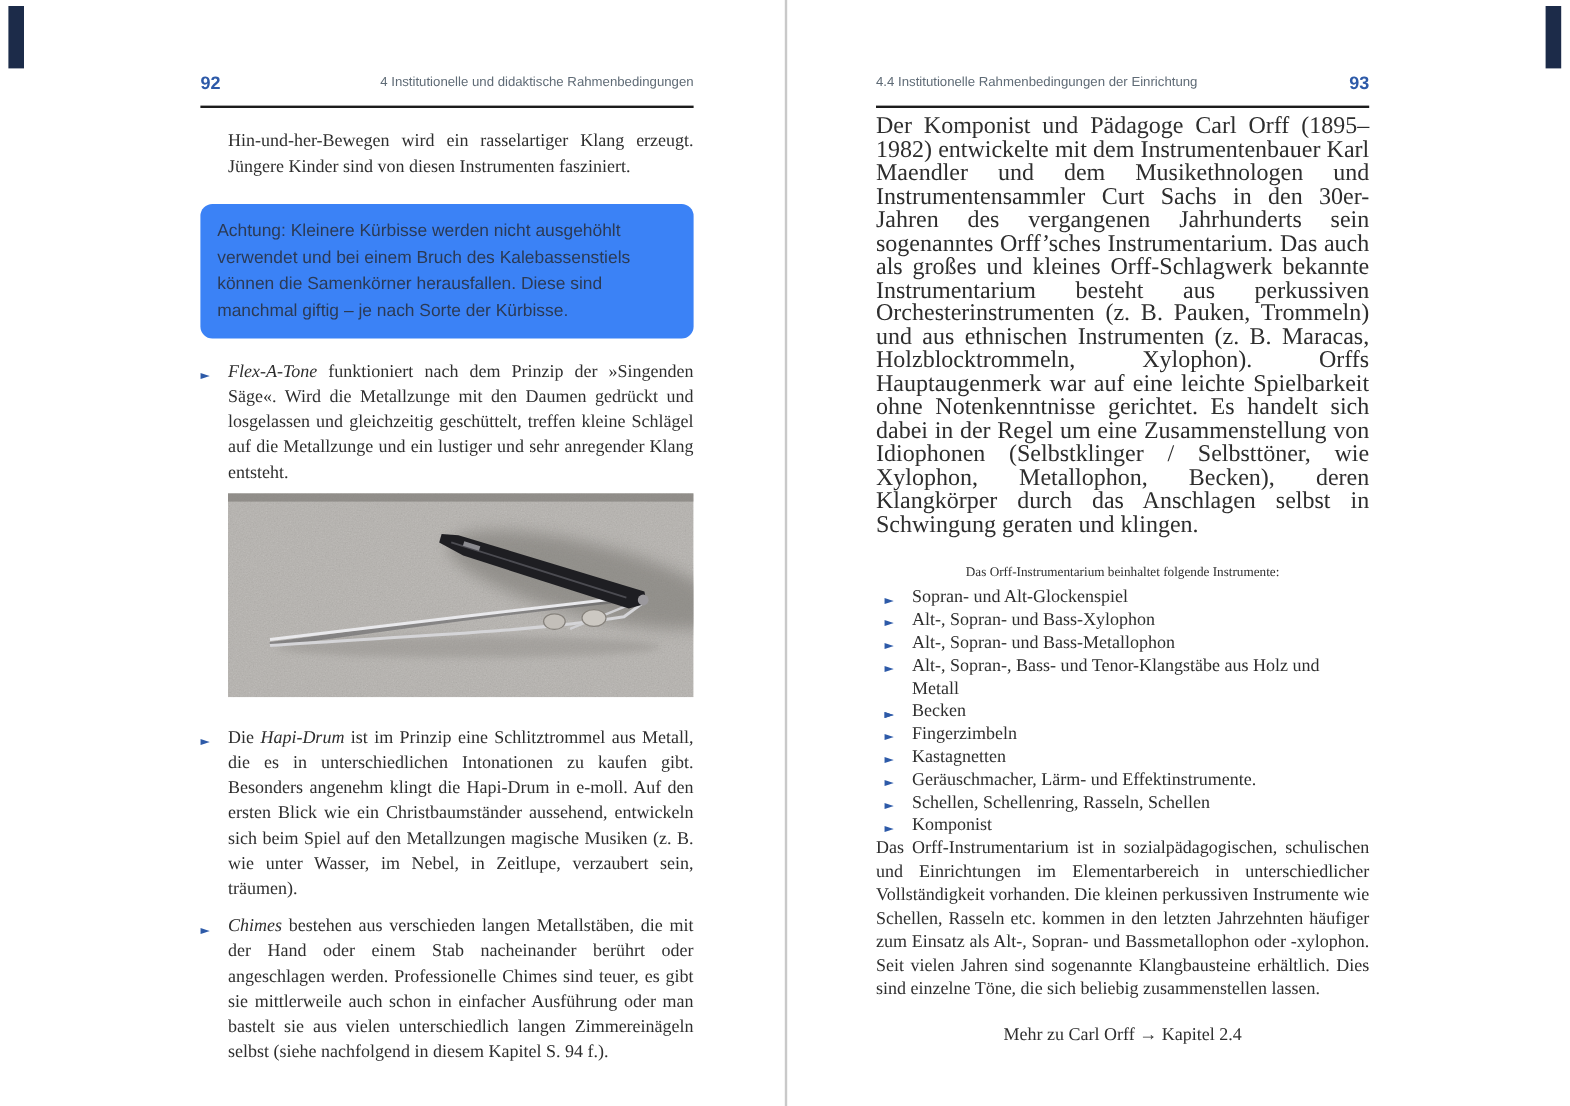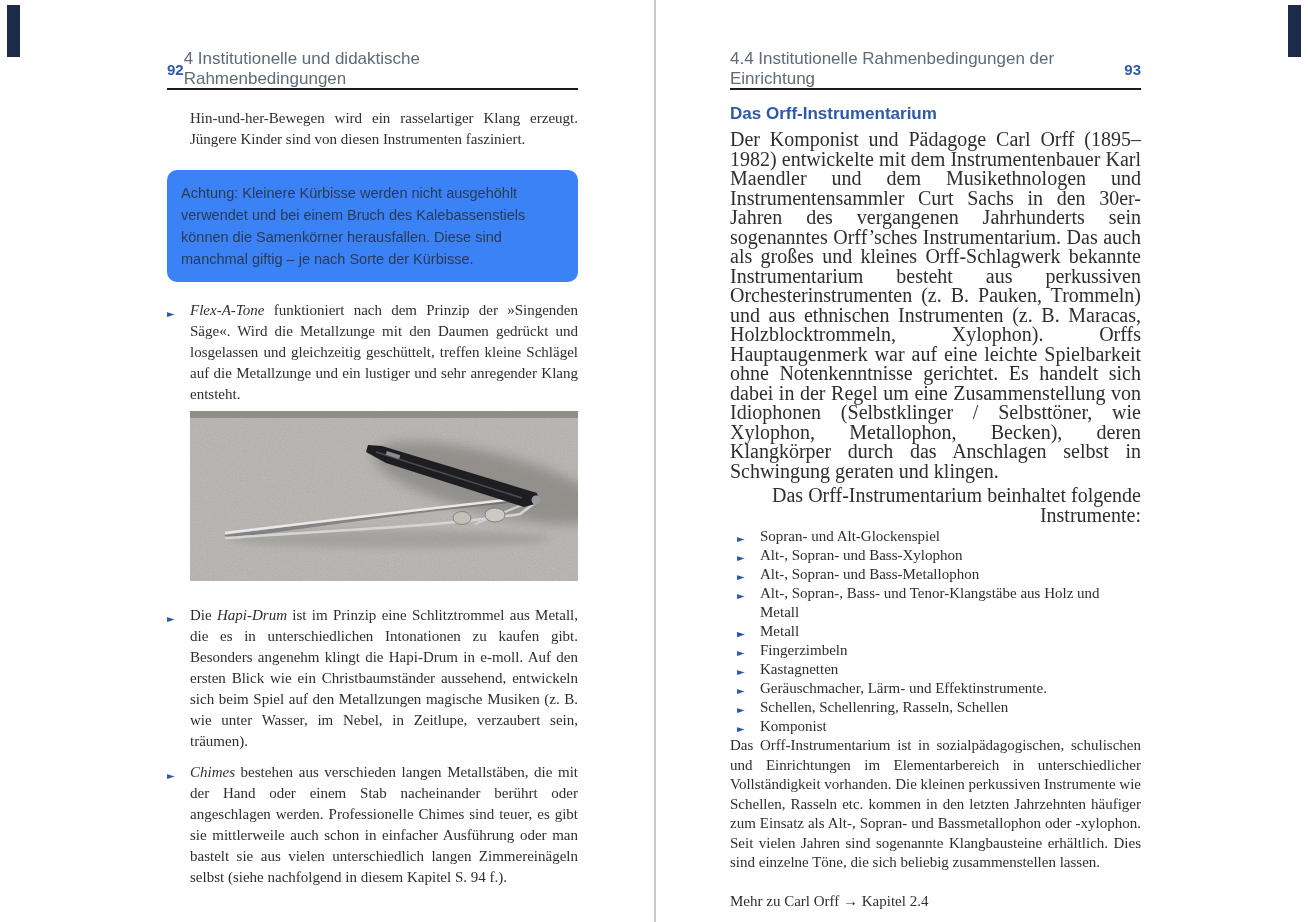--- a/index.html
+++ b/index.html
@@ -12,48 +12,48 @@
 
   .page-divider { position: absolute; left: 654px; top: 0; width: 2px; height: 922px; background: #c9c9c9; }
 
   .page { position: absolute; top: 58px; width: 411px; }
   .page.left  { left: 167px; }
   .page.right { left: 730px; }
 
   .running-row { display: flex; justify-content: space-between; align-items: center;
                  font-family: "Liberation Sans", sans-serif; height: 22px; }
   .page-number { color: #2d5aa8; font-weight: bold; font-size: 15px; }
-  .running-head { color: #5f6b76; font-size: 17px; }
+  .running-head { color: #5f6b76; font-size: 11px; }
   .rule { border-top: 2px solid #1c1c1c; margin-top: 8px; }
 
   .body-text { font-size: 15px; line-height: 21px; text-align: justify; }
 
   .intro-para { margin: 18px 0 0 23px; }
 
   .note-box { margin-top: 20px; background: #3b82f6; border-radius: 10px; padding: 12px 14px;
               font-family: "Liberation Sans", sans-serif; font-size: 14.5px; line-height: 22px;
               color: #2b3a55; text-align: left; }
 
   .bullet { position: relative; padding-left: 23px; margin-top: 10px; }
   .bullet .marker { position: absolute; left: 0; top: 3px; color: #2d5aa8; font-size: 10px;
                     font-family: "DejaVu Sans", sans-serif; }
   .bullet em { font-style: italic; }
 
   .photo-wrap { margin: 6px 0 24px 23px; width: 388px; height: 170px; }
 
   .section-heading { margin-top: 14px; font-family: "Liberation Sans", sans-serif;
                      font-weight: bold; font-size: 17px; color: #2d5aa8; }
   .para-1 { margin-top: 6px; font-size: 20px; line-height: 19.5px; }
-  .list-intro { margin-top: 4px; font-size: 20px; line-height: 20px; text-align: right; }
+  .list-intro { margin-top: 20px; font-size: 11px; line-height: 20px; text-align: center; }
   .orff-list { margin-top: 2px; }
   .orff-item { position: relative; padding-left: 30px; font-size: 15px; line-height: 19px; text-align: left; }
   .orff-item .marker { position: absolute; left: 7px; top: 2px; color: #2d5aa8; font-size: 10px;
                        font-family: "DejaVu Sans", sans-serif; }
   .para-2 { margin-top: 0; font-size: 15px; line-height: 19.5px; }
-  .cross-ref { margin-top: 20px; font-size: 15px; text-align: left; }
+  .cross-ref { margin-top: 20px; font-size: 15px; text-align: center; }
 </style>
 </head>
 <body>
 
 <div class="page-tab left"></div>
 <div class="page-tab right"></div>
 <div class="page-divider"></div>
 
 <div class="page left">
   <div class="running-row">
@@ -117,33 +117,32 @@
   </div>
 </div>
 
 <div class="page right">
   <div class="running-row">
     <span class="running-head">4.4 Institutionelle Rahmenbedingungen der Einrichtung</span>
     <span class="page-number">93</span>
   </div>
   <div class="rule"></div>
 
-  <h2 class="section-heading">Das Orff-Instrumentarium</h2>
 
   <p class="body-text para-1">Der Komponist und Pädagoge Carl Orff (1895–1982) entwickelte mit dem Instrumentenbauer Karl Maendler und dem Musikethnologen und Instrumentensammler Curt Sachs in den 30er-Jahren des vergangenen Jahrhunderts sein sogenanntes Orff’sches Instrumentarium. Das auch als großes und kleines Orff-Schlagwerk bekannte Instrumentarium besteht aus perkussiven Orchesterinstrumenten (z. B. Pauken, Trommeln) und aus ethnischen Instrumenten (z. B. Maracas, Holzblocktrommeln, Xylophon). Orffs Hauptaugenmerk war auf eine leichte Spielbarkeit ohne Notenkenntnisse gerichtet. Es handelt sich dabei in der Regel um eine Zusammenstellung von Idiophonen (Selbstklinger / Selbsttöner, wie Xylophon, Metallophon, Becken), deren Klangkörper durch das Anschlagen selbst in Schwingung geraten und klingen.</p>
 
   <p class="list-intro">Das Orff-Instrumentarium beinhaltet folgende Instrumente:</p>
 
   <div class="orff-list">
     <div class="orff-item"><span class="marker">►</span><span>Sopran- und Alt-Glockenspiel</span></div>
     <div class="orff-item"><span class="marker">►</span><span>Alt-, Sopran- und Bass-Xylophon</span></div>
     <div class="orff-item"><span class="marker">►</span><span>Alt-, Sopran- und Bass-Metallophon</span></div>
     <div class="orff-item"><span class="marker">►</span><span>Alt-, Sopran-, Bass- und Tenor-Klangstäbe aus Holz und Metall</span></div>
     <div class="orff-item"><span class="marker">►</span></div>
-    <div class="orff-item"><span class="marker">►</span><span>Metall</span></div>
+    <div class="orff-item"><span class="marker">►</span><span>Becken</span></div>
     <div class="orff-item"><span class="marker">►</span><span>Fingerzimbeln</span></div>
     <div class="orff-item"><span class="marker">►</span><span>Kastagnetten</span></div>
     <div class="orff-item"><span class="marker">►</span><span>Geräuschmacher, Lärm- und Effektinstrumente.</span></div>
     <div class="orff-item"><span class="marker">►</span><span>Schellen, Schellenring, Rasseln, Schellen</span></div>
     <div class="orff-item"><span class="marker">►</span><span>Komponist</span></div>
   </div>
 
   <p class="body-text para-2">Das Orff-Instrumentarium ist in sozialpädagogischen, schulischen und Einrichtungen im Elementarbereich in unterschiedlicher Vollständigkeit vorhanden. Die kleinen perkussiven Instrumente wie Schellen, Rasseln etc. kommen in den letzten Jahrzehnten häufiger zum Einsatz als Alt-, Sopran- und Bassmetallophon oder -xylophon. Seit vielen Jahren sind sogenannte Klangbausteine erhältlich. Dies sind einzelne Töne, die sich beliebig zusammenstellen lassen.</p>
 
   <p class="cross-ref">Mehr zu Carl Orff → Kapitel 2.4</p>

